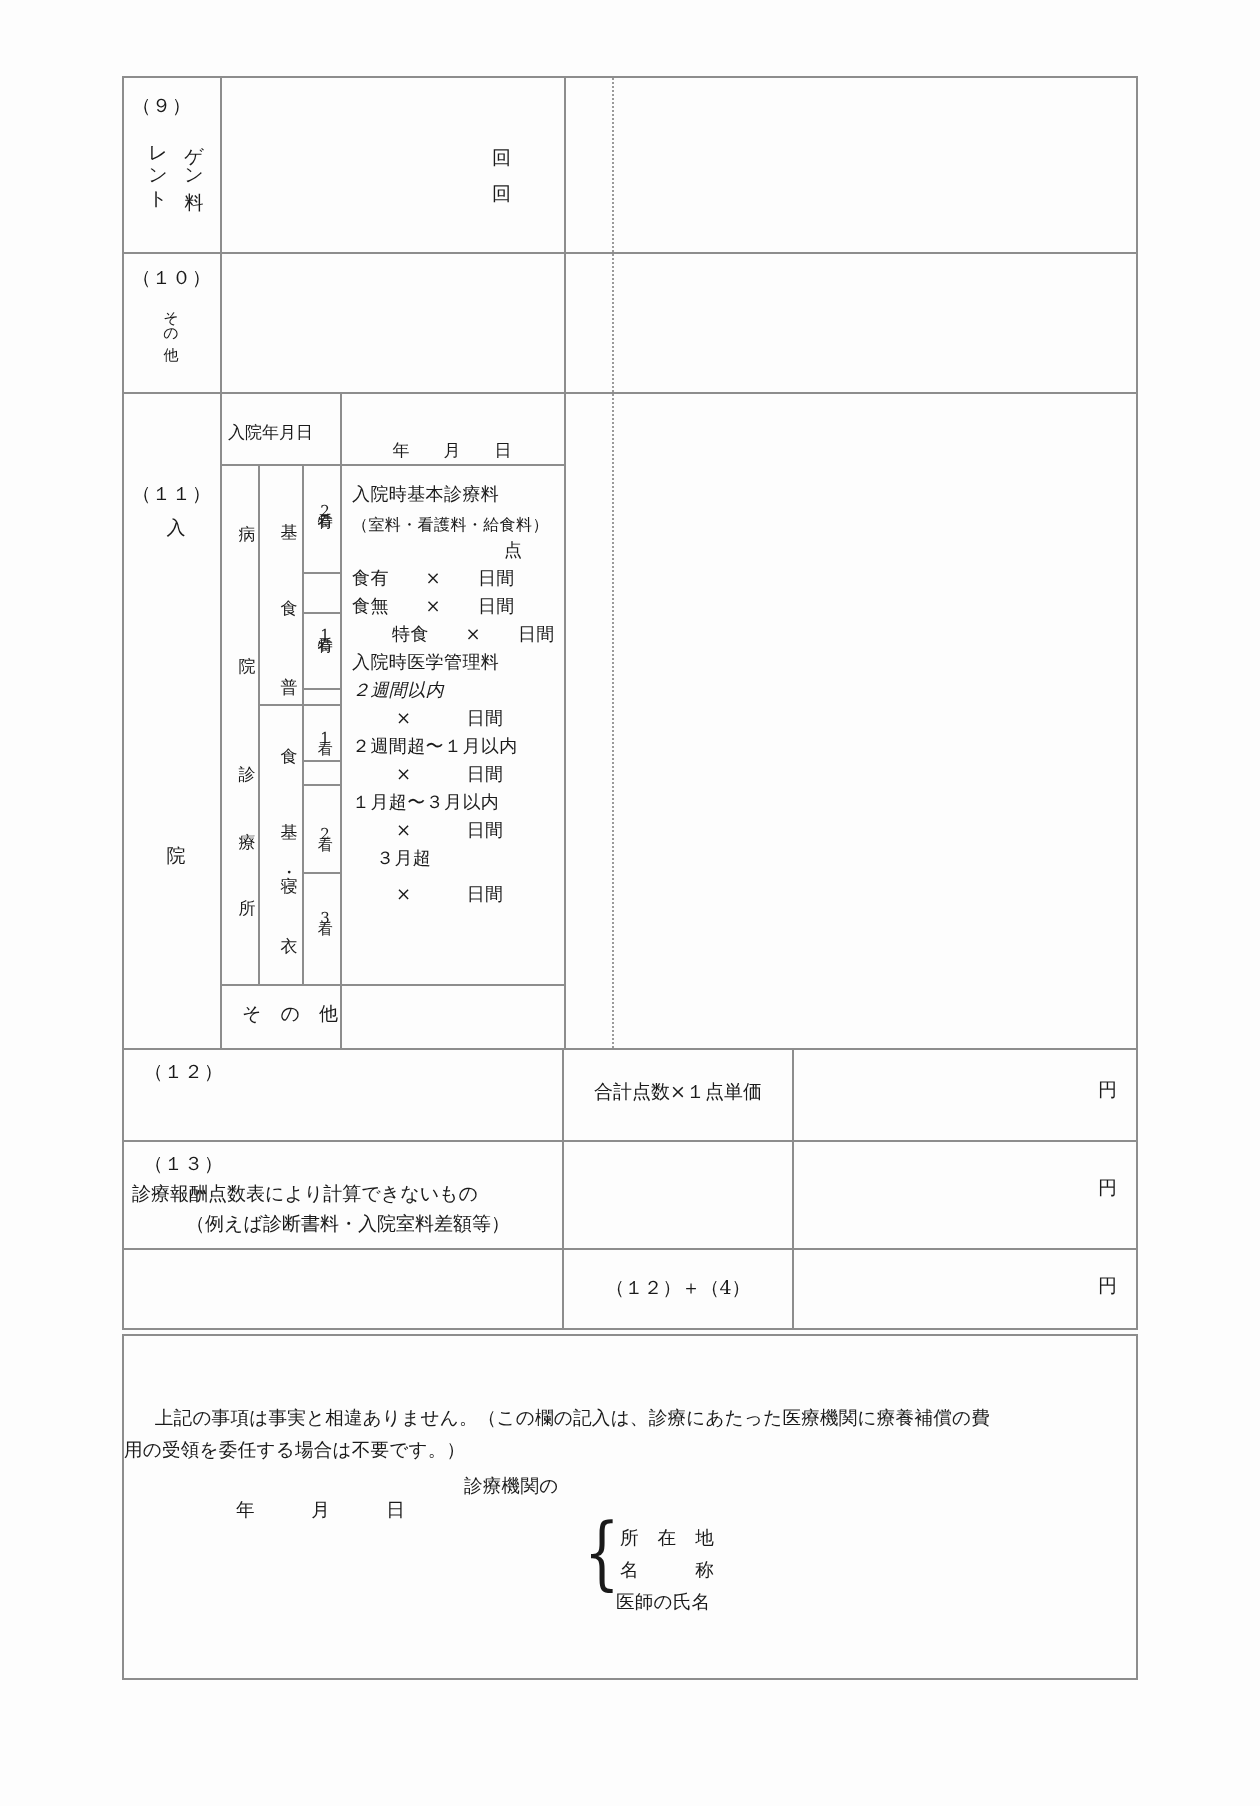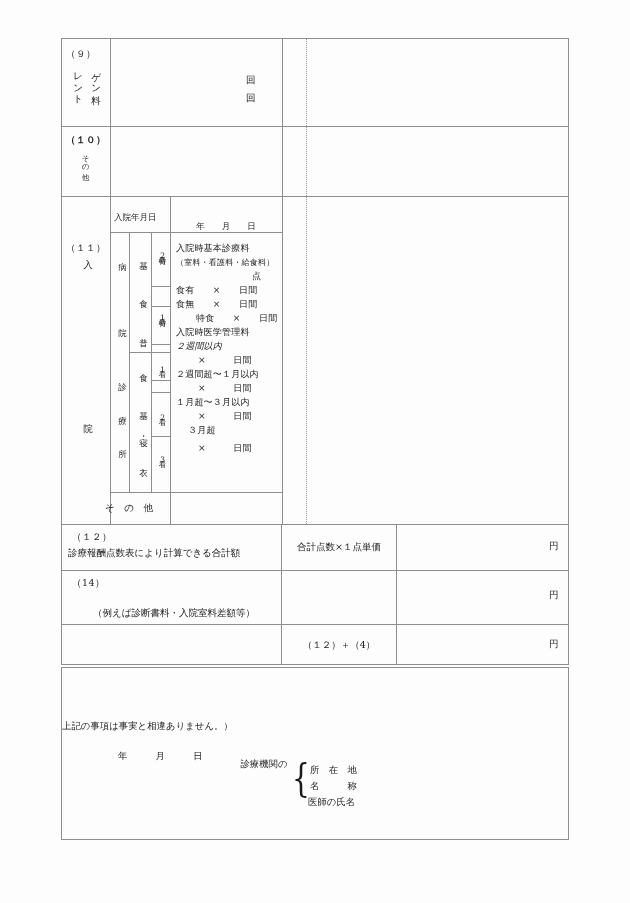--- a/index.html
+++ b/index.html
@@ -126,26 +126,26 @@
   <div class="cell num-label" style="left:66px; top:48px; width:44px; height:14px;">（９）</div>
 
   <div class="cell vert md" style="left:88px; top:66px; width:14px; height:54px;">ゲン料</div>
   <div class="cell vert md" style="left:70px; top:66px; width:14px; height:54px;">レント</div>
 
   <div class="cell md" style="left:246px; top:74px; width:18px; height:14px;">回</div>
   <div class="cell md" style="left:246px; top:92px; width:18px; height:14px;">回</div>
 
   <div class="vline" style="left:282px; top:38px; height:88px;"></div>
 
-  <div class="cell num-label" style="left:66px; top:134px; width:50px; height:14px;font-weight:bold;">（１０）</div>
+  <div class="cell num-label" style="left:66px; top:134px; width:50px; height:14px;">（１０）</div>
   <div class="cell vert tiny" style="left:78px; top:150px; width:12px; height:36px;">その他</div>
 
   <div class="vline" style="left:282px; top:126px; height:70px;"></div>
 
-  <div class="cell num-label" style="left:66px; top:242px; width:46px; height:14px;">（１１）</div>
+  <div class="cell num-label" style="left:66px; top:242px; width:46px; height:14px;font-family:Liberation Mono, monospace;">（１１）</div>
   <div class="cell md ctr" style="left:66px; top:258px; width:44px; height:14px;">入</div>
   <div class="cell md ctr" style="left:66px; top:422px; width:44px; height:14px;">院</div>
 
   <div class="hline" style="left:110px; top:232px; width:172px;"></div>
   <div class="vline" style="left:170px; top:196px; height:36px;"></div>
 
   <div class="cell sm" style="left:114px; top:201px; width:56px; height:28px; align-items:flex-start; flex-wrap:wrap;">入院年月日</div>
   <div class="cell sm ctr" style="left:176px; top:208px; width:100px; height:16px;">年　　月　　日</div>
 
   <div class="vline" style="left:129px; top:232px; height:260px;"></div>
@@ -177,21 +177,21 @@
   <div class="cell vert tiny ctr" style="left:155px; top:404px; width:14px; height:26px;">看2</div>
   <div class="cell vert tiny ctr" style="left:155px; top:446px; width:14px; height:26px;">看3</div>
 
   <div class="hline" style="left:170px; top:286px; width:0px;"></div>
   <div class="hline" style="left:151px; top:286px; width:19px;"></div>
   <div class="hline" style="left:151px; top:344px; width:19px;"></div>
   <div class="hline" style="left:151px; top:392px; width:19px;"></div>
   <div class="hline" style="left:151px; top:436px; width:19px;"></div>
 
   <div class="hline" style="left:110px; top:492px; width:172px;"></div>
-  <div class="cell md ctr" style="left:100px; top:500px; width:58px; height:16px;">そ　の　他</div>
+  <div class="cell md ctr" style="left:116px; top:500px; width:58px; height:16px;">そ　の　他</div>
 
   <div class="vline" style="left:282px; top:196px; height:328px;"></div>
 
   <div class="bodyblock" style="left:176px; top:242px;">入院時基本診療料</div>
   <div class="bodyblock tiny" style="left:176px; top:256px; font-size:8px;">（室料・看護料・給食料）</div>
   <div class="bodyblock" style="left:252px; top:270px;">点</div>
   <div class="bodyblock" style="left:176px; top:284px;">食有　　×　　日間</div>
   <div class="bodyblock" style="left:176px; top:298px;">食無　　×　　日間</div>
   <div class="bodyblock" style="left:176px; top:312px;margin-left:20px;">特食　　×　　日間</div>
   <div class="bodyblock" style="left:176px; top:326px;">入院時医学管理料</div>
@@ -201,42 +201,43 @@
   <div class="bodyblock" style="left:198px; top:382px;">×　　　日間</div>
   <div class="bodyblock" style="left:176px; top:396px;">１月超〜３月以内</div>
   <div class="bodyblock" style="left:198px; top:410px;">×　　　日間</div>
   <div class="bodyblock" style="left:188px; top:424px;">３月超</div>
   <div class="bodyblock" style="left:198px; top:442px;">×　　　日間</div>
 
   <div class="vline" style="left:281px; top:524px; height:141px;"></div>
   <div class="vline" style="left:396px; top:524px; height:141px;"></div>
 
   <div class="cell num-label" style="left:72px; top:531px; width:60px; height:14px;">（１２）</div>
-  <div class="cell md" style="left:68px; top:547px; width:212px; height:14px;">診療報酬点数表により計算できる合計額</div>
   <div class="cell md ctr" style="left:283px; top:539px; width:112px; height:16px;">合計点数×１点単価</div>
   <div class="cell md" style="left:402px; top:539px; width:140px; height:16px;"></div>
   <div class="cell md" style="left:549px; top:540px; width:18px; height:14px;">円</div>
 
-  <div class="cell num-label" style="left:72px; top:577px; width:60px; height:14px;">（14）</div>
+  <div class="cell num-label" style="left:72px; top:577px; width:60px; height:14px;">（１３）</div>
+  <div class="cell md" style="left:66px; top:592px; width:216px; height:14px;">診療報酬点数表により計算できないもの</div>
   <div class="cell md ctr" style="left:68px; top:606px; width:212px; height:14px;">（例えば診断書料・入院室料差額等）</div>
   <div class="cell md ctr" style="left:283px; top:589px; width:112px; height:16px;"></div>
   <div class="cell md" style="left:402px; top:589px; width:140px; height:16px;"></div>
   <div class="cell md" style="left:549px; top:589px; width:18px; height:14px;">円</div>
 
   <div class="cell md ctr" style="left:283px; top:637px; width:112px; height:16px;">（１２）＋（4）</div>
   <div class="cell md" style="left:402px; top:637px; width:140px; height:16px;"></div>
   <div class="cell md" style="left:549px; top:638px; width:18px; height:14px;">円</div>
 
   <div class="declare" style="left:61px; top:667px; width:508px; height:173px;"></div>
 
-  <div class="declare-text" style="left:62px; top:718px; width:500px;">上記の事項は事実と相違ありません。）</div>
+  <div class="declare-text" style="left:68px; top:702px; width:500px;">　上記の事項は事実と相違ありません。（この欄の記入は、診療にあたった医療機関に療養補償の費</div>
+  <div class="declare-text" style="left:62px; top:718px; width:500px;">用の受領を委任する場合は不要です。）</div>
 
   <div class="declare-text" style="left:118px; top:748px; width:200px;">年　　　月　　　日</div>
 
-  <div class="declare-text" style="left:232px; top:756px; width:64px;text-align:center;">診療機関の</div>
+  <div class="declare-text" style="left:232px; top:736px; width:64px;">診療機関の</div>
 
   <div class="brace" style="left:292px; top:757px;">{</div>
 
   <div class="declare-text" style="left:310px; top:762px; width:120px;">所　在　地</div>
   <div class="declare-text" style="left:310px; top:778px; width:120px;">名　　　称</div>
   <div class="declare-text" style="left:308px; top:794px; width:120px;">医師の氏名</div>
 
 </div>
 
 </body></html>

